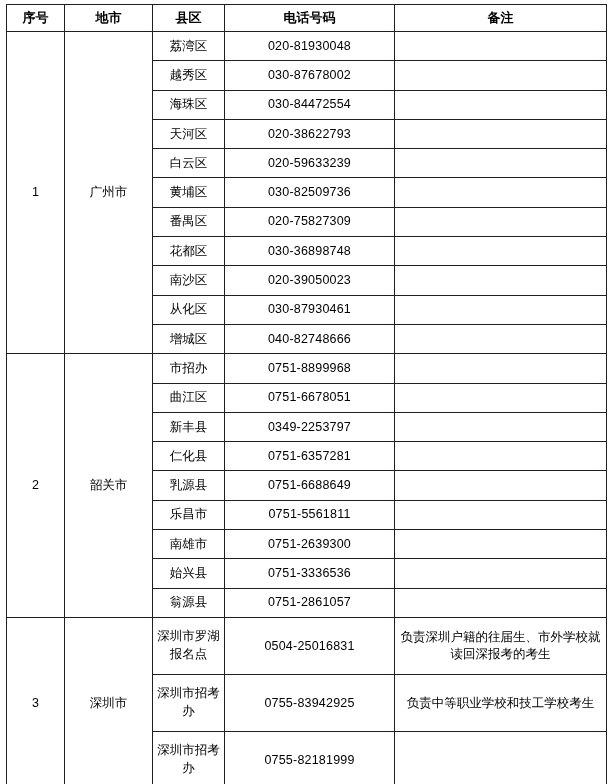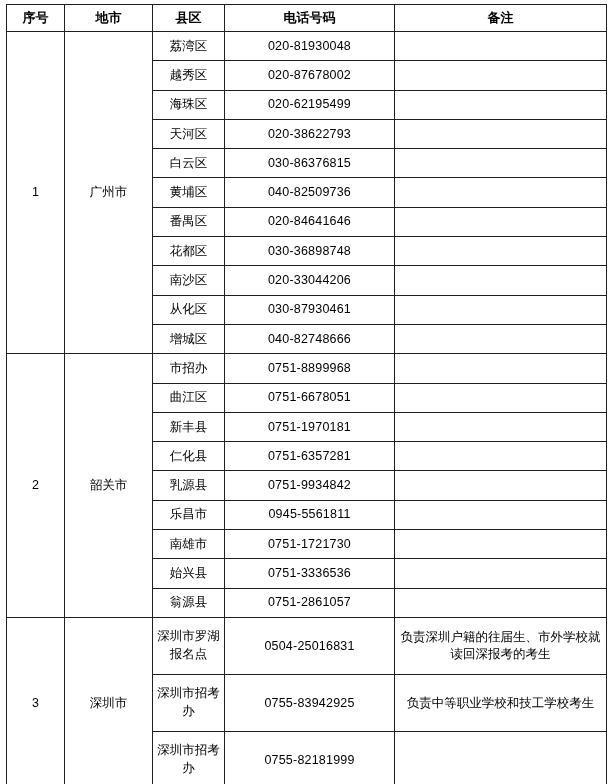--- a/index.html
+++ b/index.html
@@ -94,56 +94,56 @@
     <tbody id="table-body">
         <tr class="row-std">
           <td class="no-cell" rowspan="11">1</td>
           <td class="city-cell" rowspan="11">广州市</td>
           <td class="dist-cell">荔湾区</td>
           <td class="phone-cell">020-81930048</td>
           <td class="note-cell"></td>
         </tr>
         <tr class="row-std">
           <td class="dist-cell">越秀区</td>
-          <td class="phone-cell">020-87678002</td>
+          <td class="phone-cell">030-87678002</td>
           <td class="note-cell"></td>
         </tr>
         <tr class="row-std">
           <td class="dist-cell">海珠区</td>
-          <td class="phone-cell">020-62195499</td>
+          <td class="phone-cell">030-84472554</td>
           <td class="note-cell"></td>
         </tr>
         <tr class="row-std">
           <td class="dist-cell">天河区</td>
           <td class="phone-cell">020-38622793</td>
           <td class="note-cell"></td>
         </tr>
         <tr class="row-std">
           <td class="dist-cell">白云区</td>
-          <td class="phone-cell">030-86376815</td>
+          <td class="phone-cell">020-59633239</td>
           <td class="note-cell"></td>
         </tr>
         <tr class="row-std">
           <td class="dist-cell">黄埔区</td>
-          <td class="phone-cell">040-82509736</td>
+          <td class="phone-cell">030-82509736</td>
           <td class="note-cell"></td>
         </tr>
         <tr class="row-std">
           <td class="dist-cell">番禺区</td>
-          <td class="phone-cell">020-84641646</td>
+          <td class="phone-cell">020-75827309</td>
           <td class="note-cell"></td>
         </tr>
         <tr class="row-std">
           <td class="dist-cell">花都区</td>
           <td class="phone-cell">030-36898748</td>
           <td class="note-cell"></td>
         </tr>
         <tr class="row-std">
           <td class="dist-cell">南沙区</td>
-          <td class="phone-cell">020-33044206</td>
+          <td class="phone-cell">020-39050023</td>
           <td class="note-cell"></td>
         </tr>
         <tr class="row-std">
           <td class="dist-cell">从化区</td>
           <td class="phone-cell">030-87930461</td>
           <td class="note-cell"></td>
         </tr>
         <tr class="row-std">
           <td class="dist-cell">增城区</td>
           <td class="phone-cell">040-82748666</td>
@@ -156,41 +156,41 @@
           <td class="phone-cell">0751-8899968</td>
           <td class="note-cell"></td>
         </tr>
         <tr class="row-std">
           <td class="dist-cell">曲江区</td>
           <td class="phone-cell">0751-6678051</td>
           <td class="note-cell"></td>
         </tr>
         <tr class="row-std">
           <td class="dist-cell">新丰县</td>
-          <td class="phone-cell">0751-1970181</td>
+          <td class="phone-cell">0349-2253797</td>
           <td class="note-cell"></td>
         </tr>
         <tr class="row-std">
           <td class="dist-cell">仁化县</td>
           <td class="phone-cell">0751-6357281</td>
           <td class="note-cell"></td>
         </tr>
         <tr class="row-std">
           <td class="dist-cell">乳源县</td>
-          <td class="phone-cell">0751-9934842</td>
+          <td class="phone-cell">0751-6688649</td>
           <td class="note-cell"></td>
         </tr>
         <tr class="row-std">
           <td class="dist-cell">乐昌市</td>
-          <td class="phone-cell">0945-5561811</td>
+          <td class="phone-cell">0751-5561811</td>
           <td class="note-cell"></td>
         </tr>
         <tr class="row-std">
           <td class="dist-cell">南雄市</td>
-          <td class="phone-cell">0751-1721730</td>
+          <td class="phone-cell">0751-2639300</td>
           <td class="note-cell"></td>
         </tr>
         <tr class="row-std">
           <td class="dist-cell">始兴县</td>
           <td class="phone-cell">0751-3336536</td>
           <td class="note-cell"></td>
         </tr>
         <tr class="row-std">
           <td class="dist-cell">翁源县</td>
           <td class="phone-cell">0751-2861057</td>

